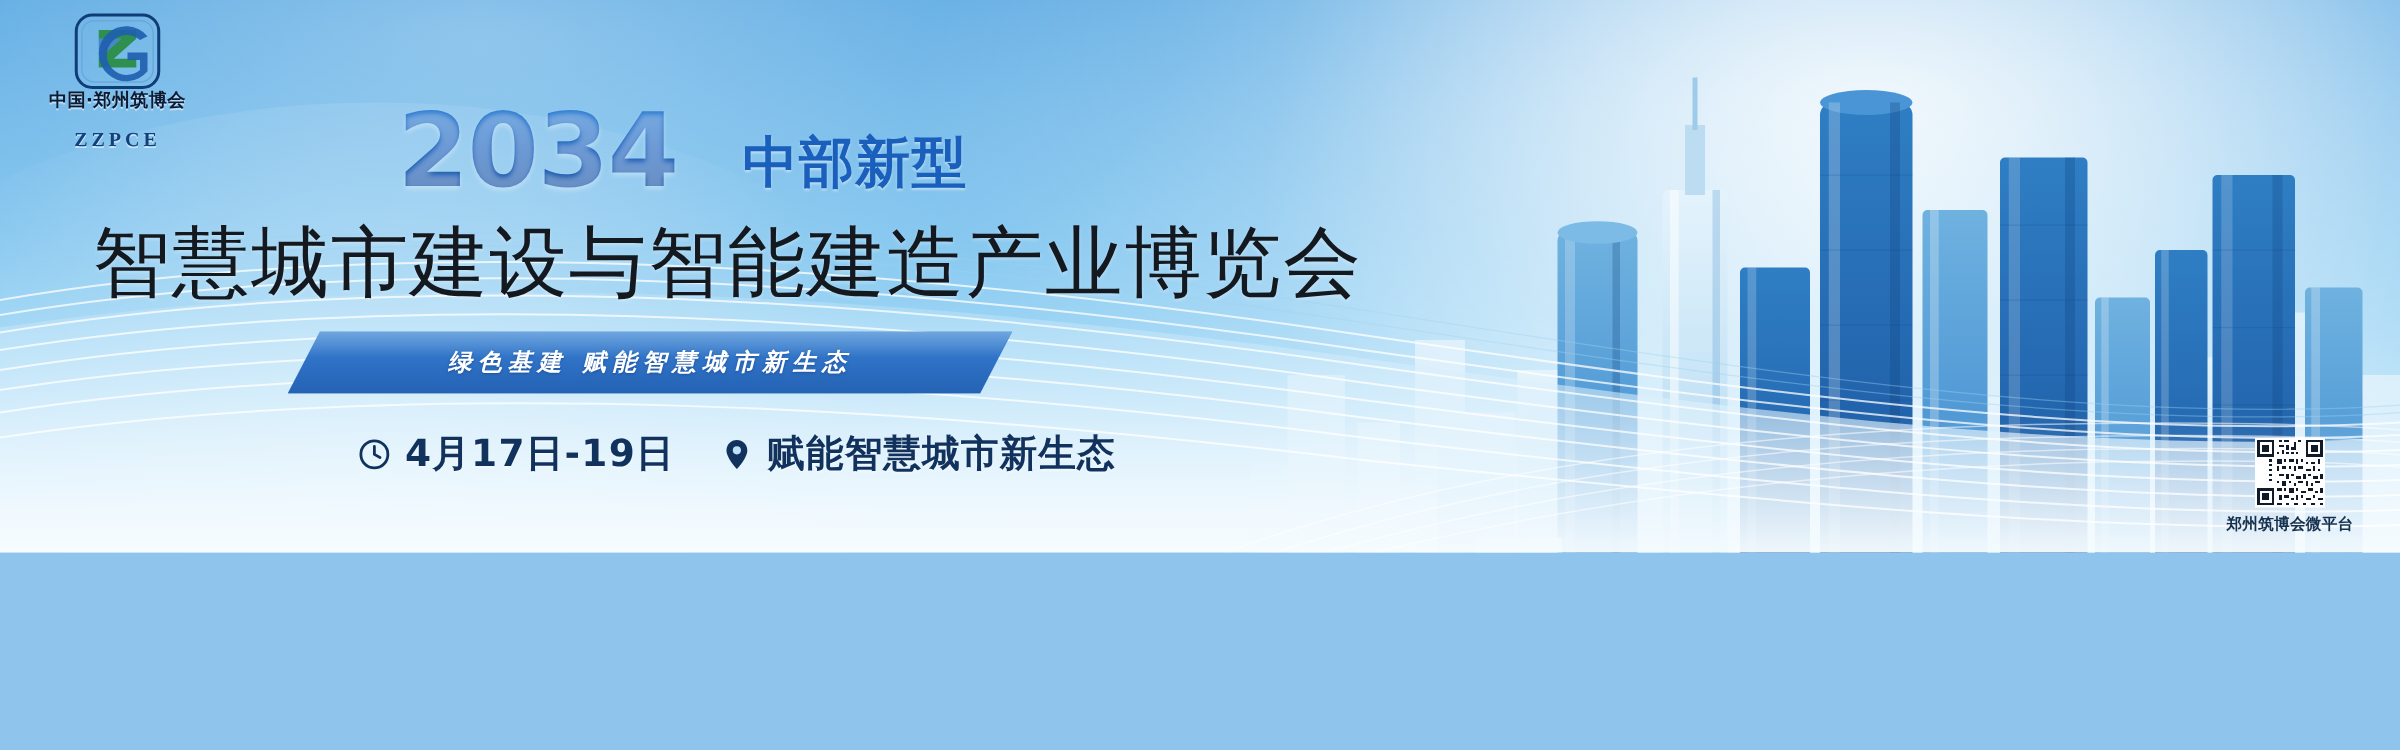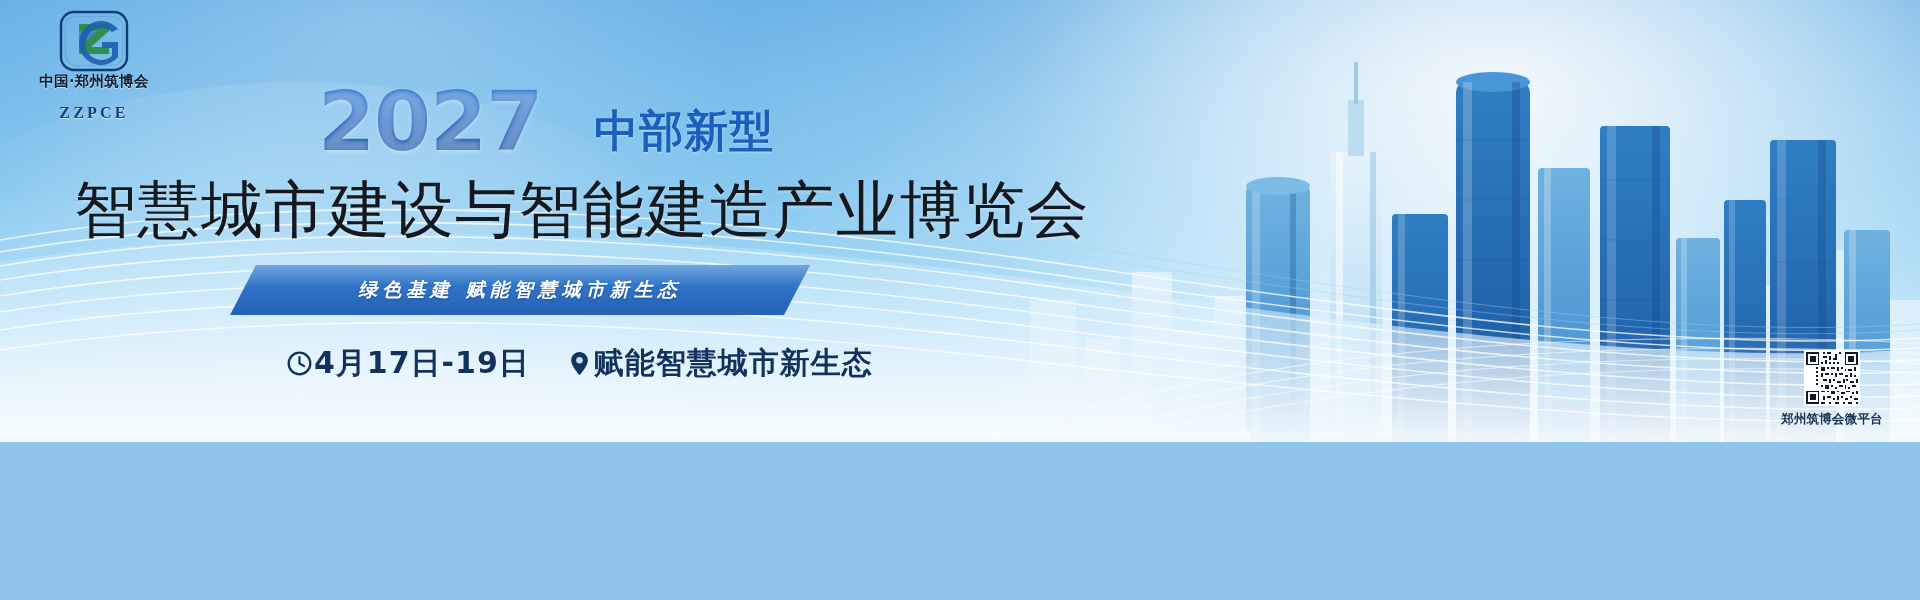--- a/index.html
+++ b/index.html
@@ -129,21 +129,21 @@
     letter-spacing:5px; white-space:nowrap;
     font-style:italic;
     text-shadow:0 1px 2px rgba(10,50,110,.45);
   }
 
   
   .info-row {
     position:absolute; left:286px; top:343px;
     display:flex; align-items:center; gap:36px;
   }
-  .info-item { display:flex; align-items:center; gap:1px; }
+  .info-item { display:flex; align-items:center; gap:11px; }
   .info-text {
     font-family:"DejaVu Sans","Liberation Sans",sans-serif;
     font-size:30px; font-weight:700; color:#12325e;
     letter-spacing:1px; white-space:nowrap;
     text-shadow:0 1px 2px rgba(255,255,255,.45);
   }
   .ico { width:27px; height:27px; flex:0 0 auto; display:block; }
 
   
   .qr-block {
@@ -328,21 +328,21 @@
         <path d="M22 37 L40 21 L22 21 Z" fill="#1f5fae" opacity=".55"></path>
       </svg>
     </div>
     <div class="logo-cn">中国·郑州筑博会</div>
     <div class="logo-en">ZZPCE</div>
   </div>
 
   <div class="headline-wrap">
 
     <div class="row-year">
-      <div class="year">2027</div>
+      <div class="year">2034</div>
       <div class="sub-type">中部新型</div>
     </div>
 
     <div class="headline">智慧城市建设与智能建造产业博览会</div>
 
     <div class="ribbon">
       <div class="ribbon-hl"></div>
       <div class="ribbon-text">绿色基建  赋能智慧城市新生态</div>
     </div>
 

